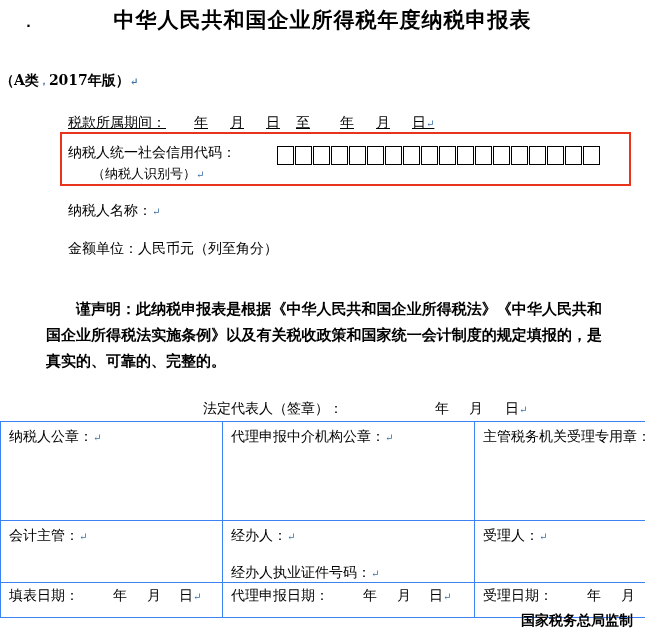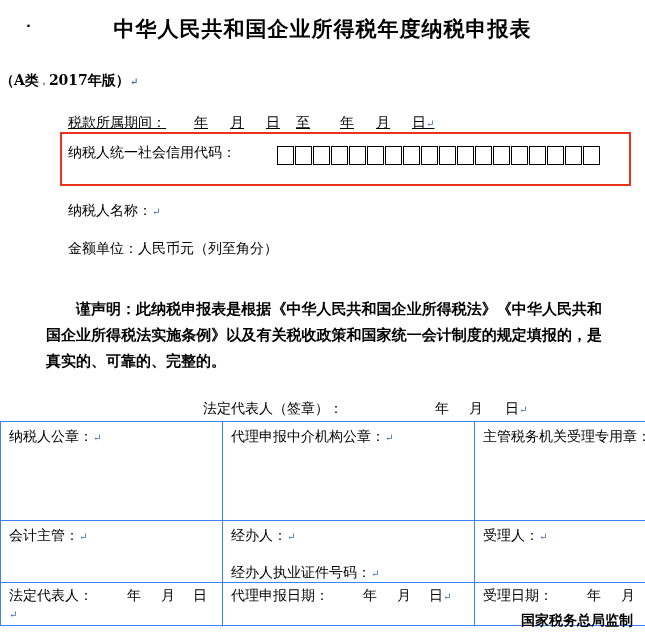--- a/index.html
+++ b/index.html
@@ -17,21 +17,21 @@
   }
   .page {
     position: relative;
     width: 645px;
     height: 638px;
   }
 
   
   .doc-title {
     position: absolute;
-    top: 15px;
+    top: 6px;
     left: 0;
     width: 645px;
     text-align: center;
     font-size: 21px;
     font-weight: bold;
     letter-spacing: 1px;
     font-family: "DejaVu Serif", "Liberation Serif", serif;
   }
   .title-marker {
     position: absolute;
@@ -211,20 +211,23 @@
   </div>
 
   <div class="period-line">
     <span>税款所属期间：</span><span class="sp1"></span><span>年</span><span class="sp2"></span><span>月</span><span class="sp3"></span><span>日</span><span class="sp4"></span><span>至</span><span class="sp5"></span><span>年</span><span class="sp2"></span><span>月</span><span class="sp3"></span><span>日</span><span class="mark">↵</span>
   </div>
 
   <div class="red-box"></div>
   <div class="credit-label">
     <span>纳税人统一社会信用代码：</span>
   </div>
+  <div class="credit-sublabel">
+    <span>（纳税人识别号）</span><span class="mark">↵</span>
+  </div>
   <div class="code-boxes" id="code-boxes">
       <span class="cell"></span>
       <span class="cell"></span>
       <span class="cell"></span>
       <span class="cell"></span>
       <span class="cell"></span>
       <span class="cell"></span>
       <span class="cell"></span>
       <span class="cell"></span>
       <span class="cell"></span>
@@ -276,21 +279,21 @@
           <div class="sub">
             <span>经办人执业证件号码：</span><span class="mark">↵</span>
           </div>
         </td>
         <td class="col3 mid">
           <span>受理人：</span><span class="mark">↵</span>
         </td>
       </tr>
       <tr>
         <td class="col1 date">
-          <span>法定代表人：</span><span class="dgap1"></span><span>年</span><span class="dgap2"></span><span>月</span><span class="dgap3"></span><span>日</span><span class="mark">↵</span>
+          <span>填表日期：</span><span class="dgap1"></span><span>年</span><span class="dgap2"></span><span>月</span><span class="dgap3"></span><span>日</span><span class="mark">↵</span>
         </td>
         <td class="col2 date">
           <span>代理申报日期：</span><span class="dgap1"></span><span>年</span><span class="dgap2"></span><span>月</span><span class="dgap3"></span><span>日</span><span class="mark">↵</span>
         </td>
         <td class="col3 date">
           <span>受理日期：</span><span class="dgap1"></span><span>年</span><span class="dgap2"></span><span>月</span><span class="dgap3"></span>
         </td>
       </tr>
     </tbody>
       </table>

